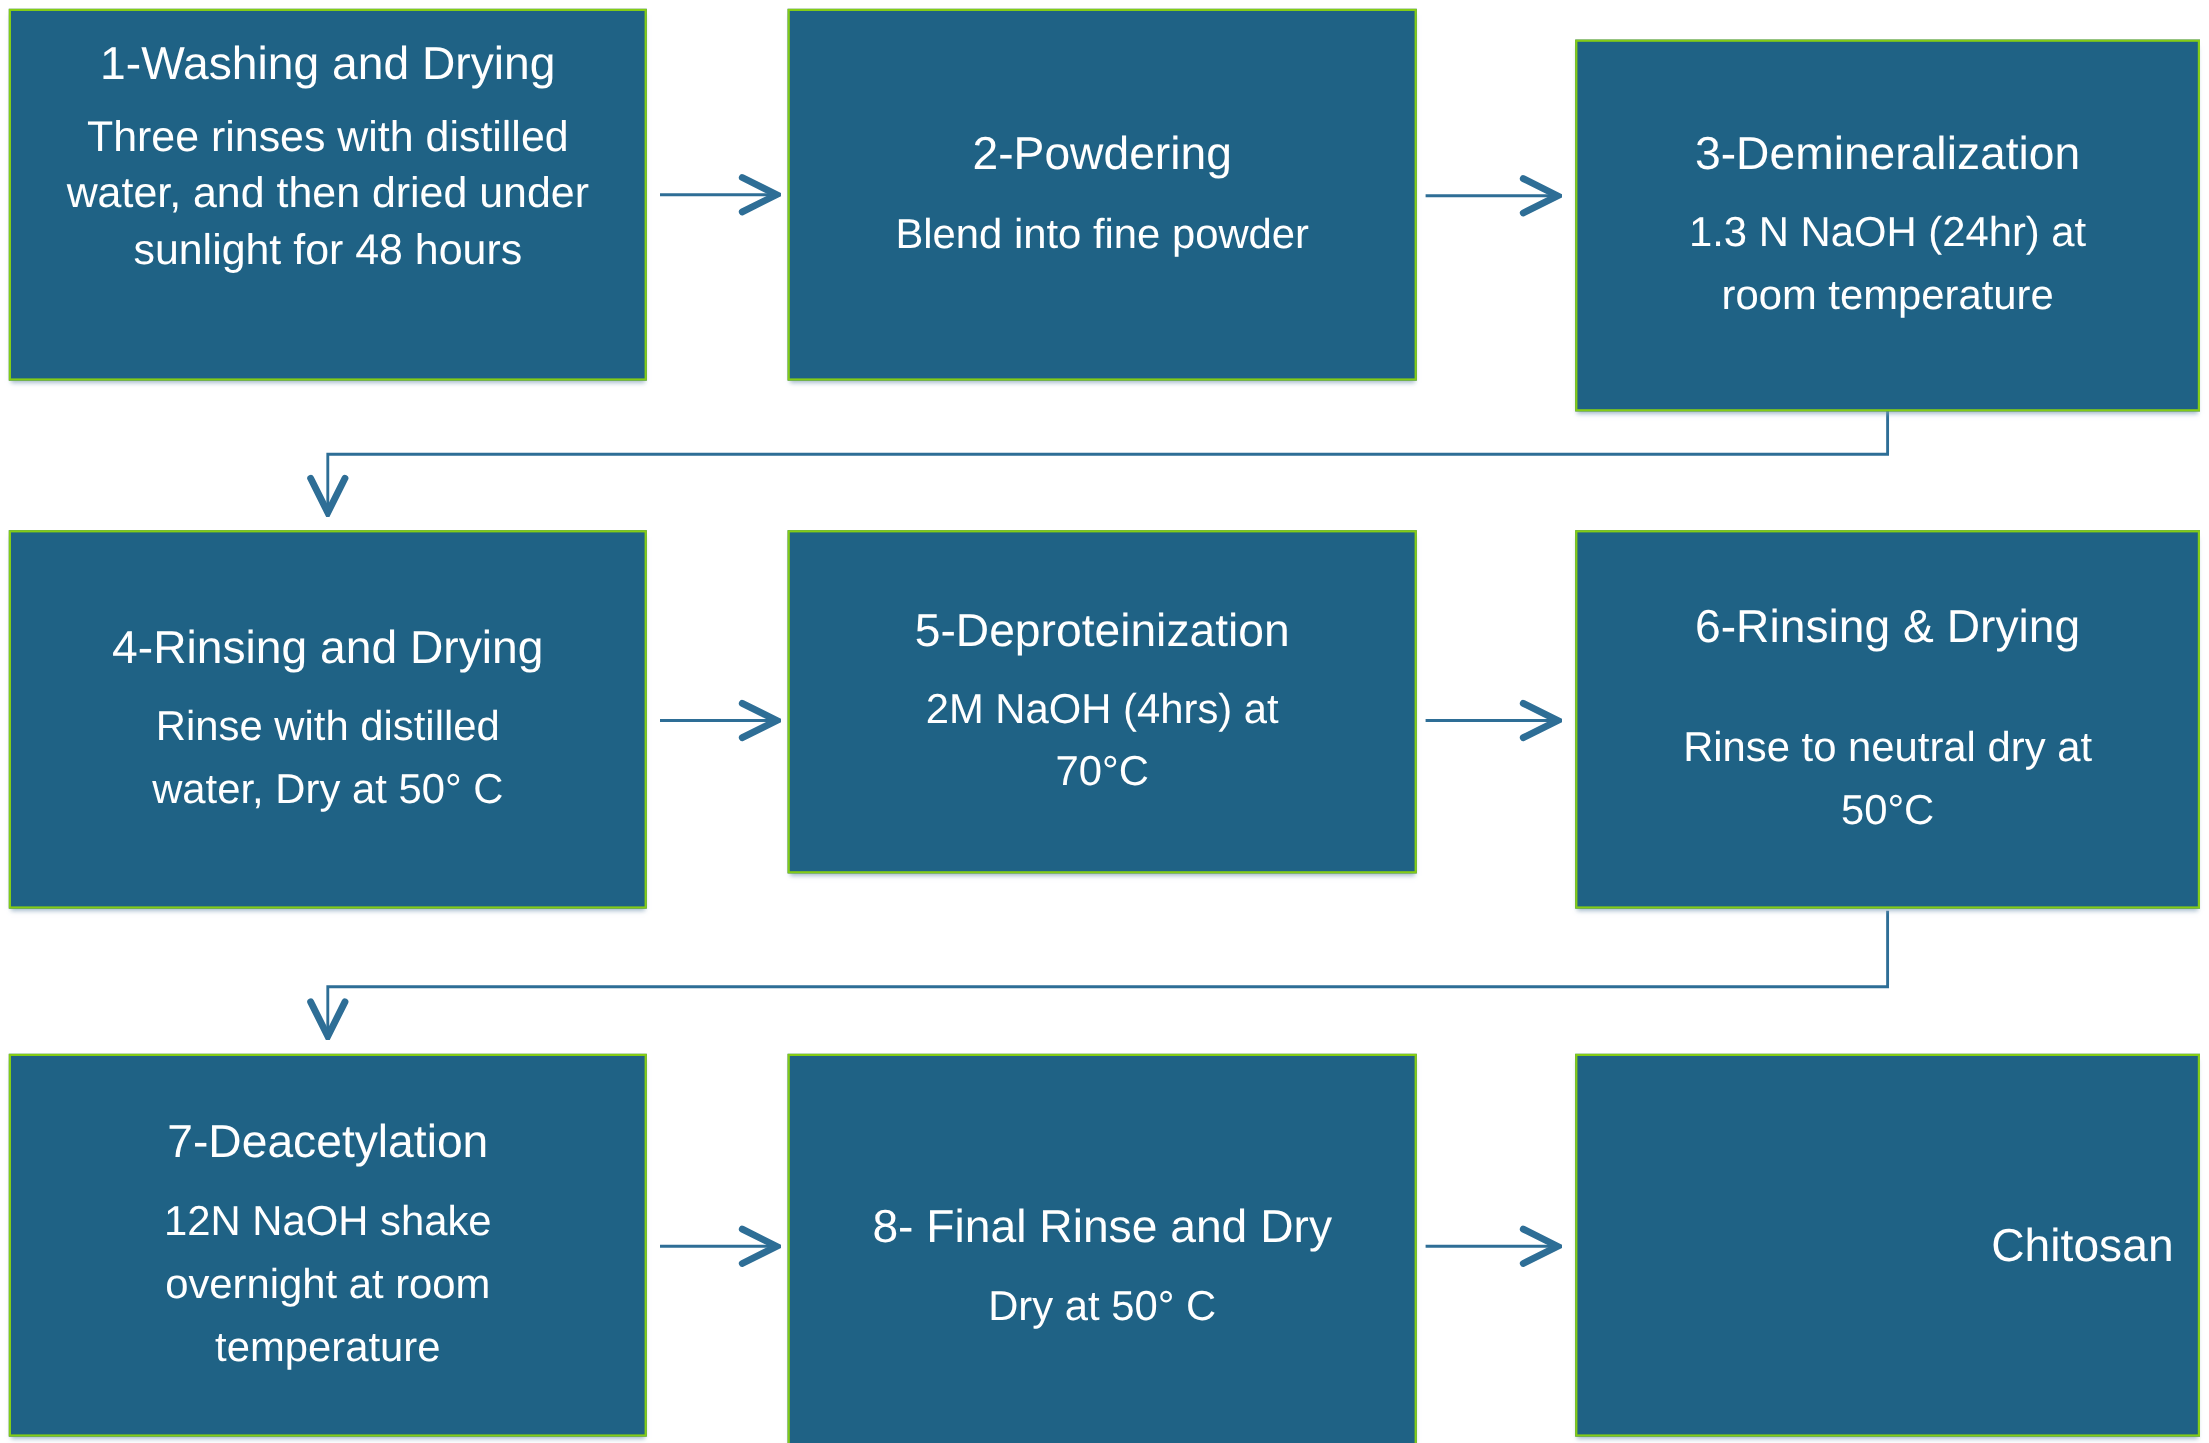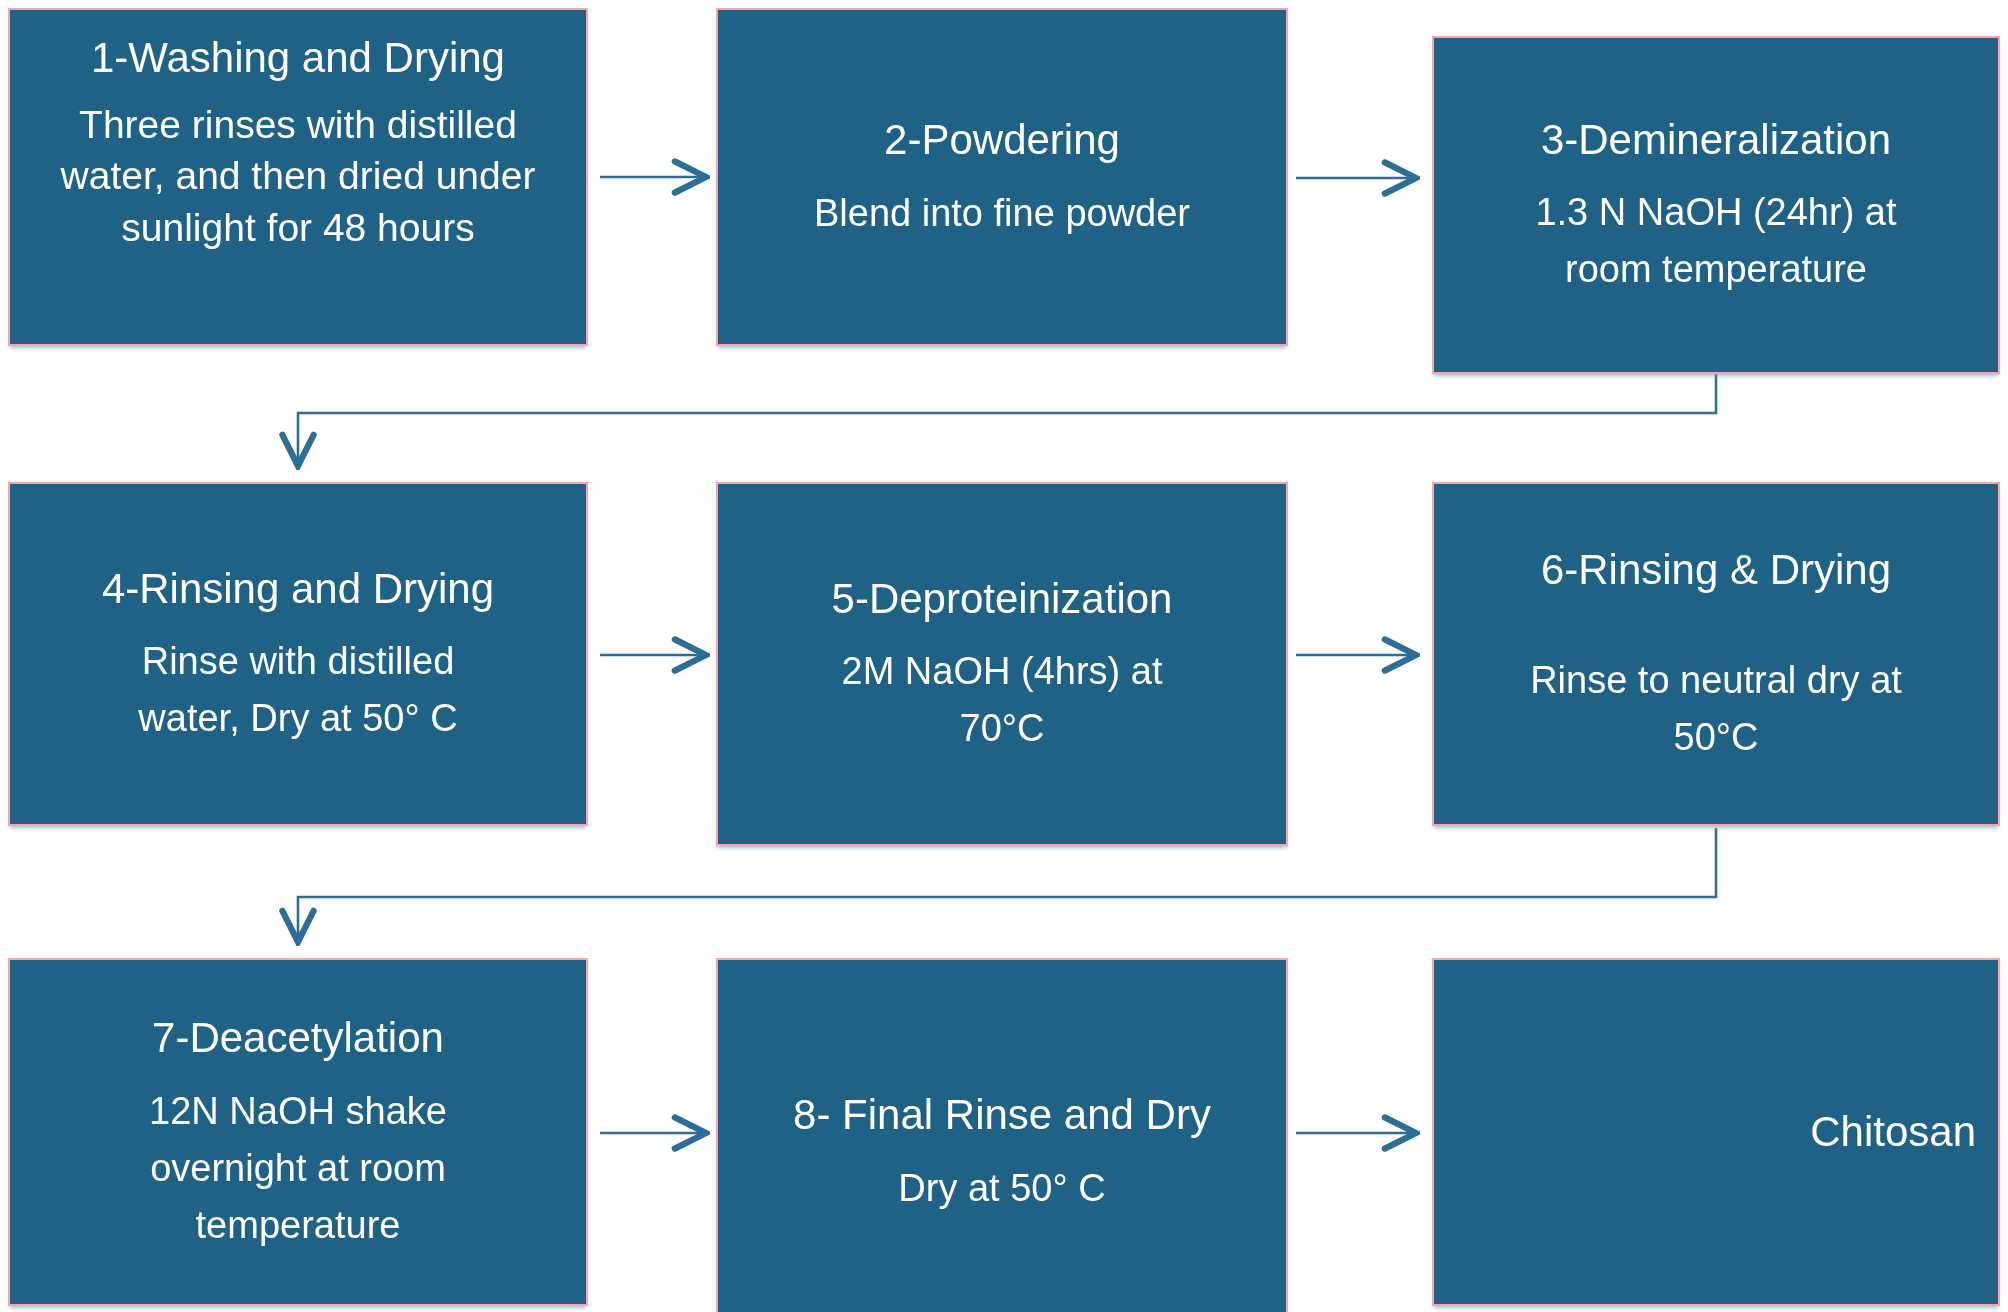--- a/index.html
+++ b/index.html
@@ -8,21 +8,21 @@
     width: 2008px;
     height: 1312px;
     background: #ffffff;
     font-family: "Liberation Sans", sans-serif;
     overflow: hidden;
   }
   .box {
     position: absolute;
     box-sizing: border-box;
     background: #1f6285;
-    border: 2px solid #fca5a5;
+    border: 2px solid #84cc16;
     box-shadow: 0 4px 4px -2px rgba(130,160,185,0.7);
     color: #ffffff;
     display: flex;
     flex-direction: column;
     justify-content: center;
     align-items: center;
     text-align: center;
     padding: 14px 22px;
   }
   .box.top-align { justify-content: flex-start; padding-top: 20px; }
@@ -41,21 +41,21 @@
   .box.small-body .step-body {
     font-size: 39px;
     line-height: 1.32;
     margin-top: 12px;
   }
   
   .b1 { left: 8px;    top: 8px;   width: 580px; height: 338px; }
   .b2 { left: 716px;  top: 8px;   width: 572px; height: 338px; }
   .b3 { left: 1432px; top: 8px;   width: 568px; height: 338px; margin-top: 28px; }
   .b4 { left: 8px;    top: 482px; width: 580px; height: 344px; }
-  .b5 { left: 716px;  top: 482px; width: 572px; height: 364px; }
+  .b5 { left: 716px;  top: 482px; width: 572px; height: 312px; }
   .b6 { left: 1432px; top: 482px; width: 568px; height: 344px; gap: 38px; }
   .b7 { left: 8px;    top: 958px; width: 580px; height: 348px; }
   .b8 { left: 716px;  top: 958px; width: 572px; height: 388px; }
   .b9 { left: 1432px; top: 958px; width: 568px; height: 348px; align-items: flex-end; }
   #connector-layer {
     position: absolute;
     left: 0; top: 0;
     width: 2008px;
     height: 1312px;
     pointer-events: none;

